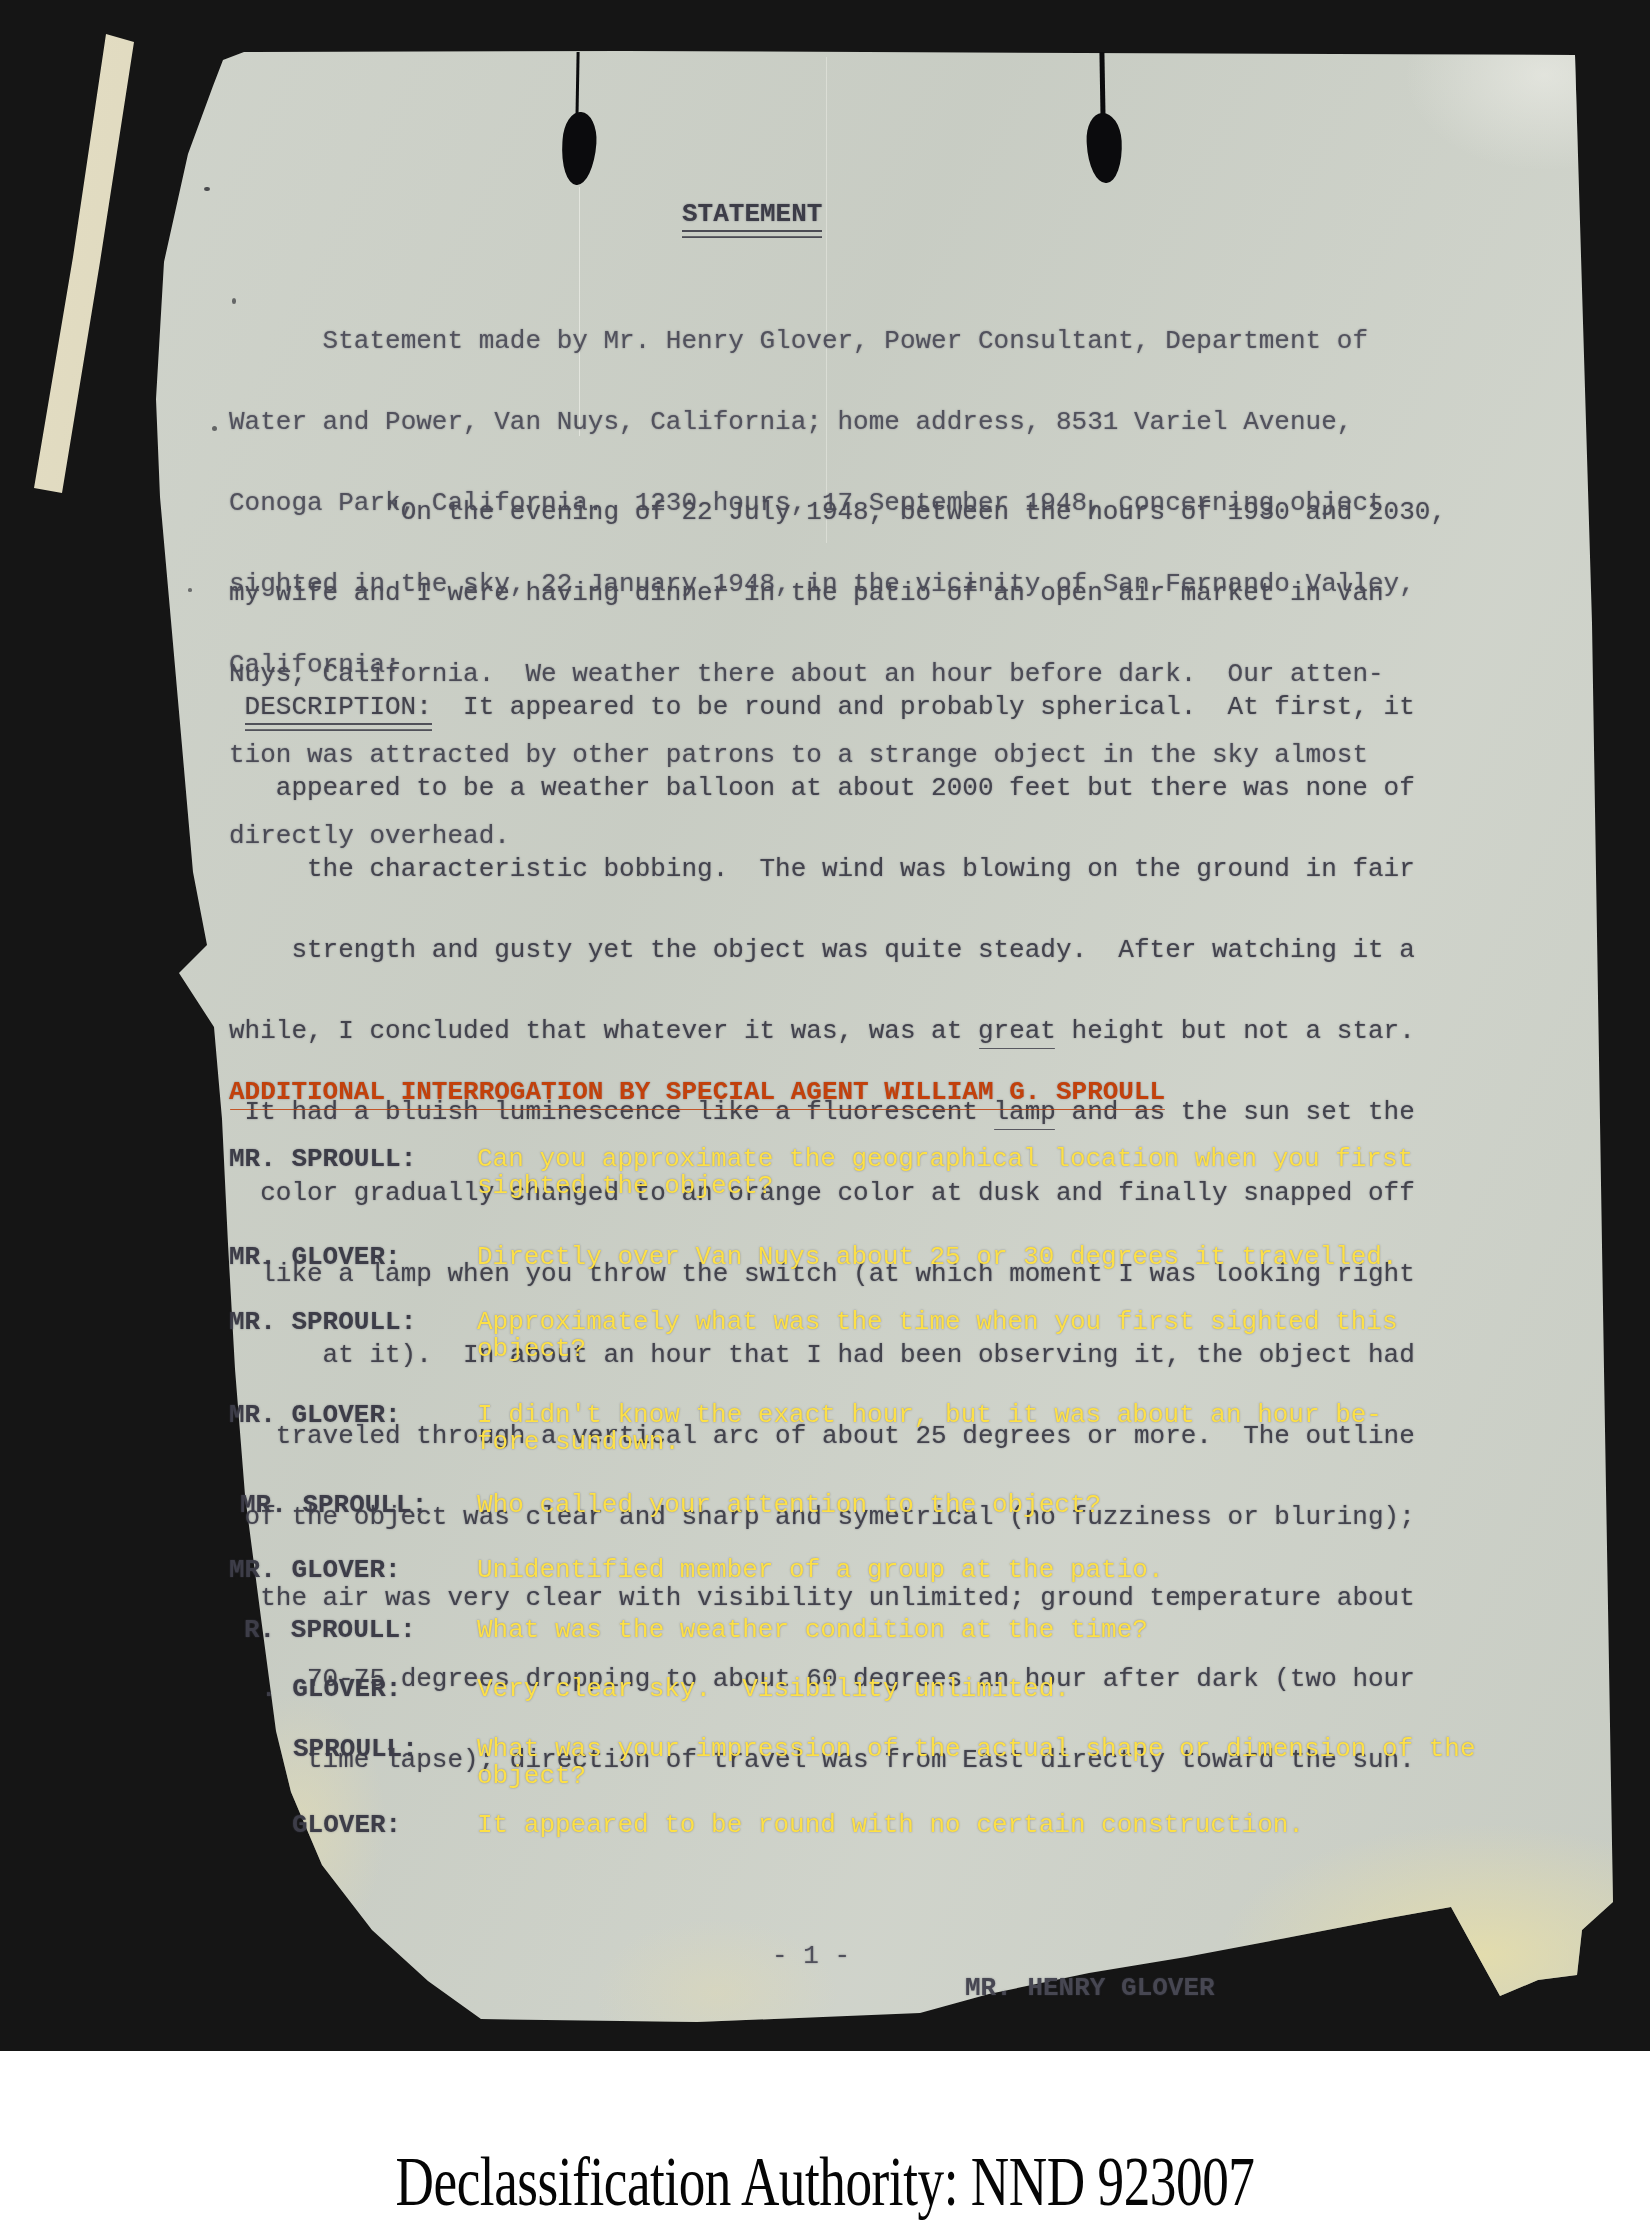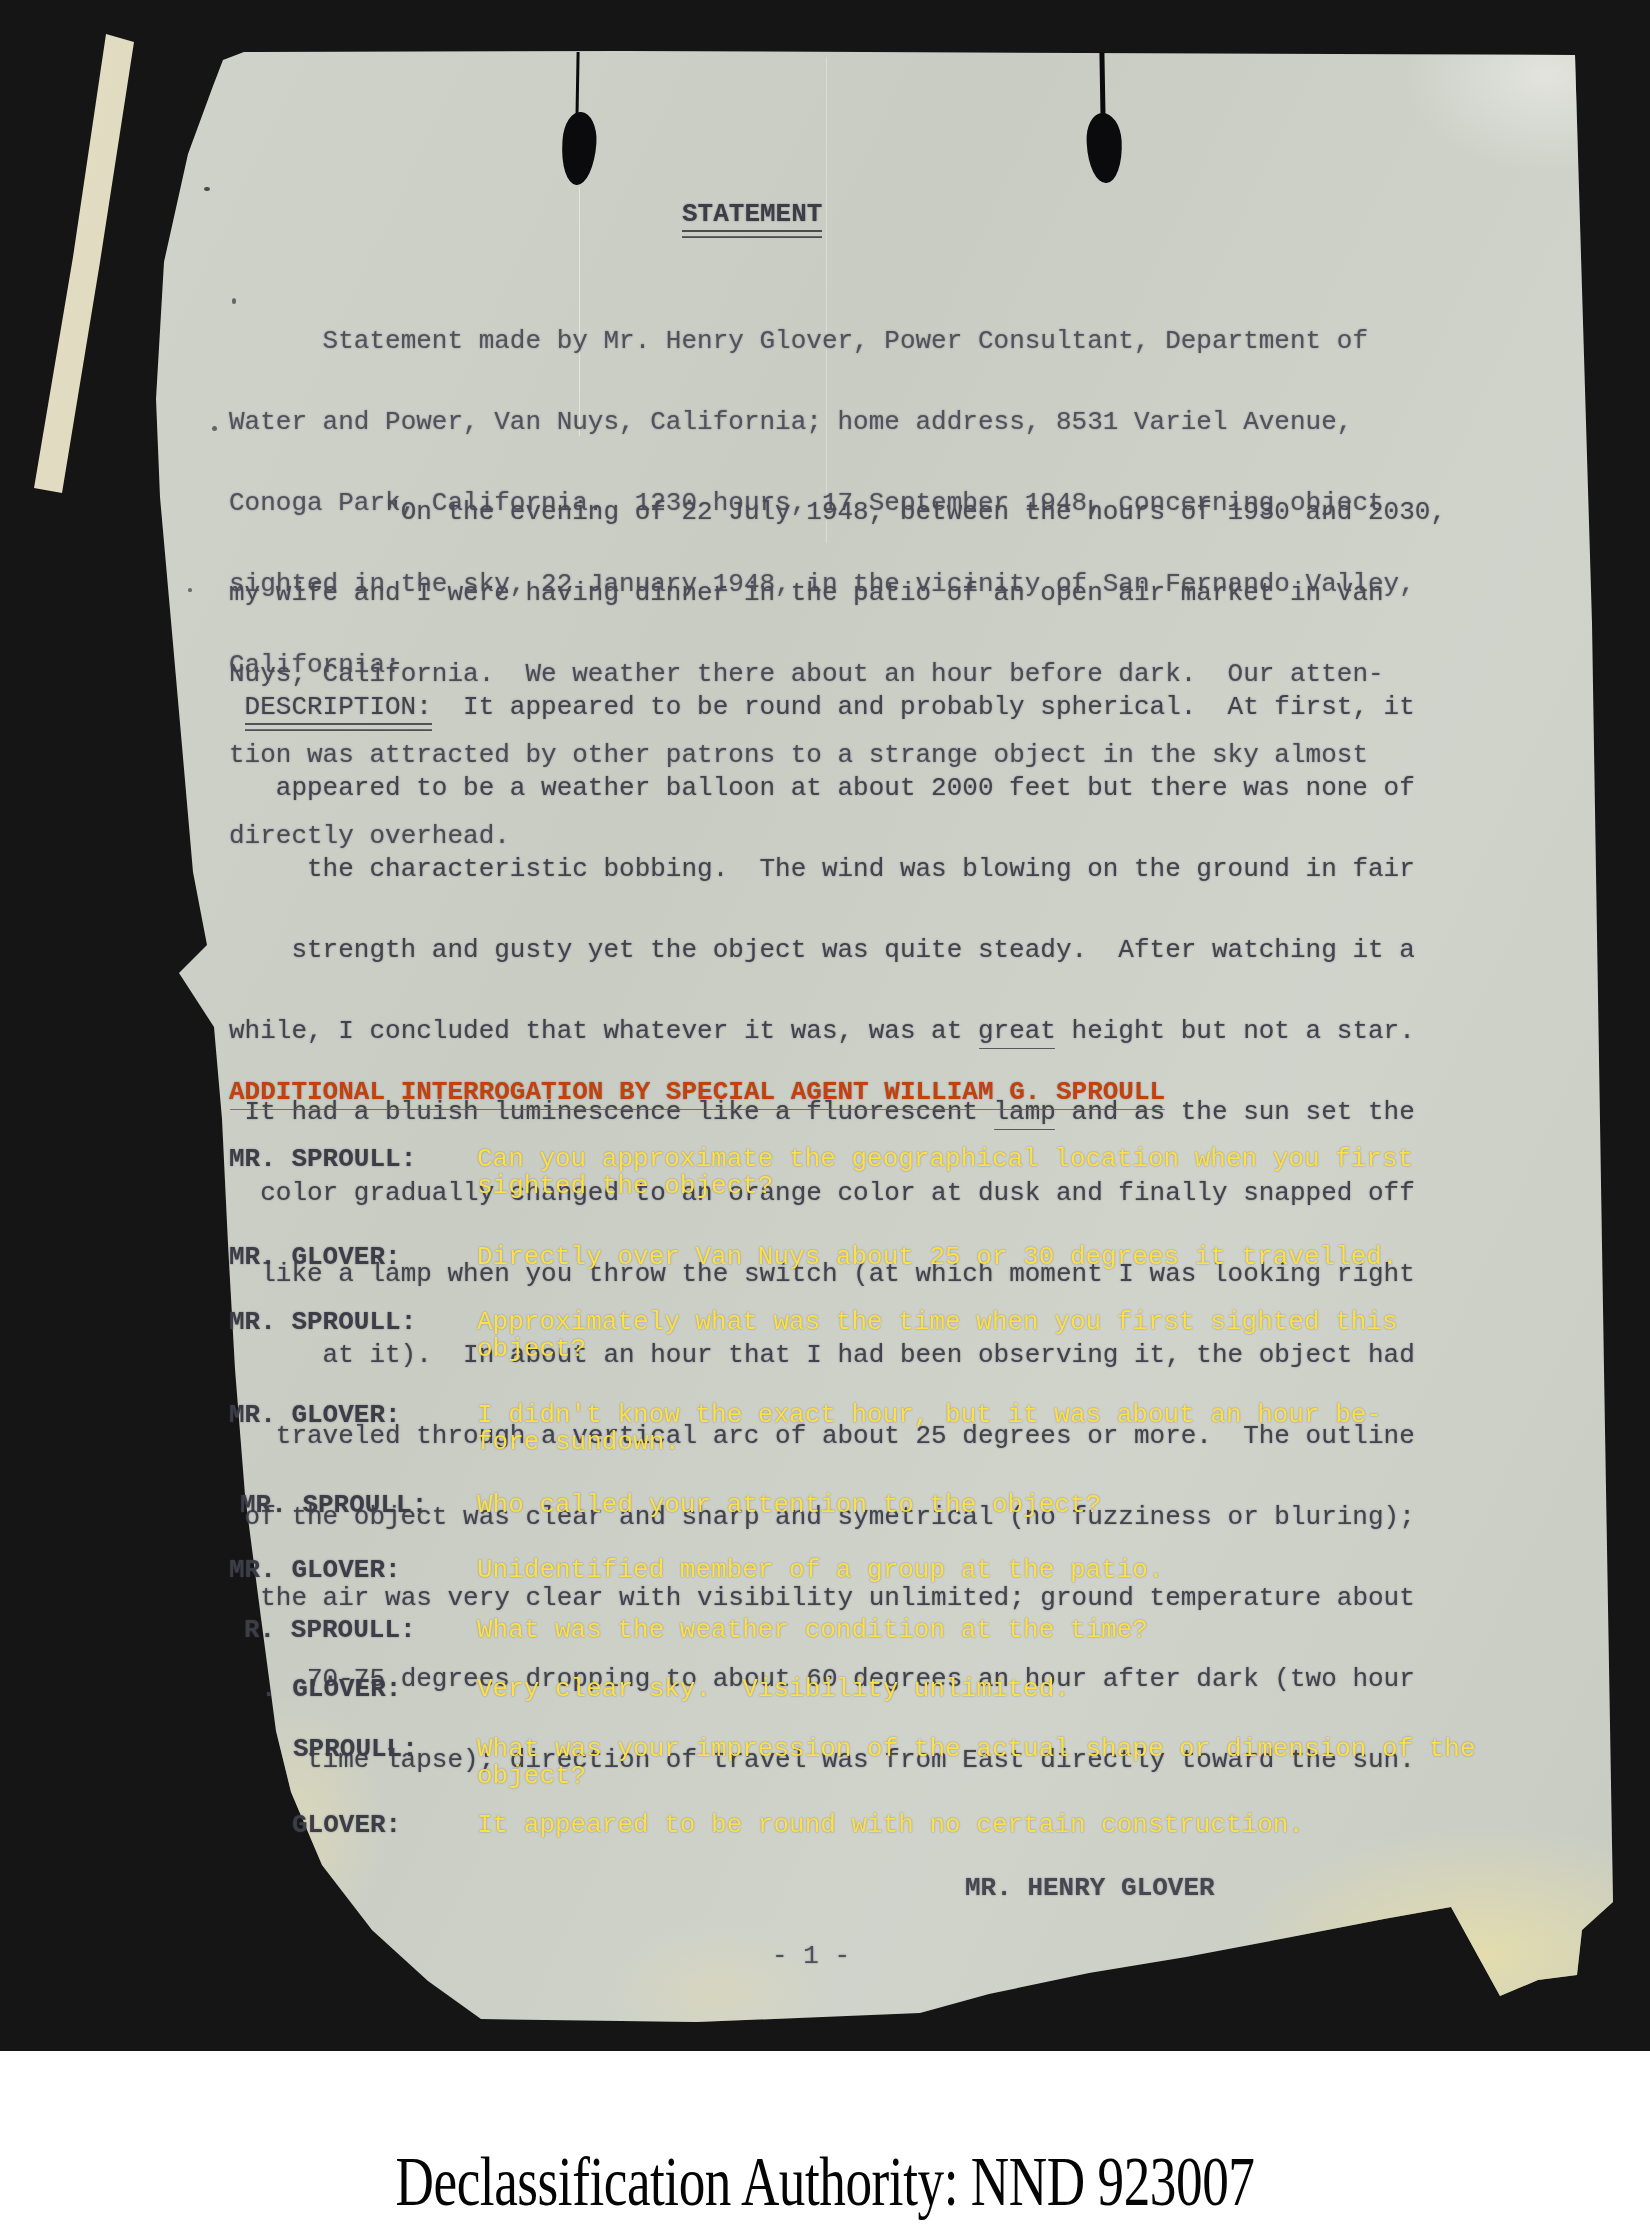--- a/index.html
+++ b/index.html
@@ -200,21 +200,21 @@
       </div>
     </div>
     <div class="qa-row" style="top:1812px">
       <span class="qa-label" style="left:292px">GLOVER:</span>
       <div class="qa-text">
         <div class="line">It appeared to be round with no certain construction.</div>
       </div>
     </div>
 
     <div class="block footer-num" style="left:772px;top:1943px">- 1 -</div>
-    <div class="block signature" style="left:965px;top:1875px">MR. HENRY GLOVER</div>
+    <div class="block signature" style="left:965px;top:1975px">MR. HENRY GLOVER</div>
   </div>
 
   <div class="declass-strip">
     <div class="declass-text">Declassification Authority: NND 923007</div>
   </div>
 
 </div>
 
 
 </body></html>

